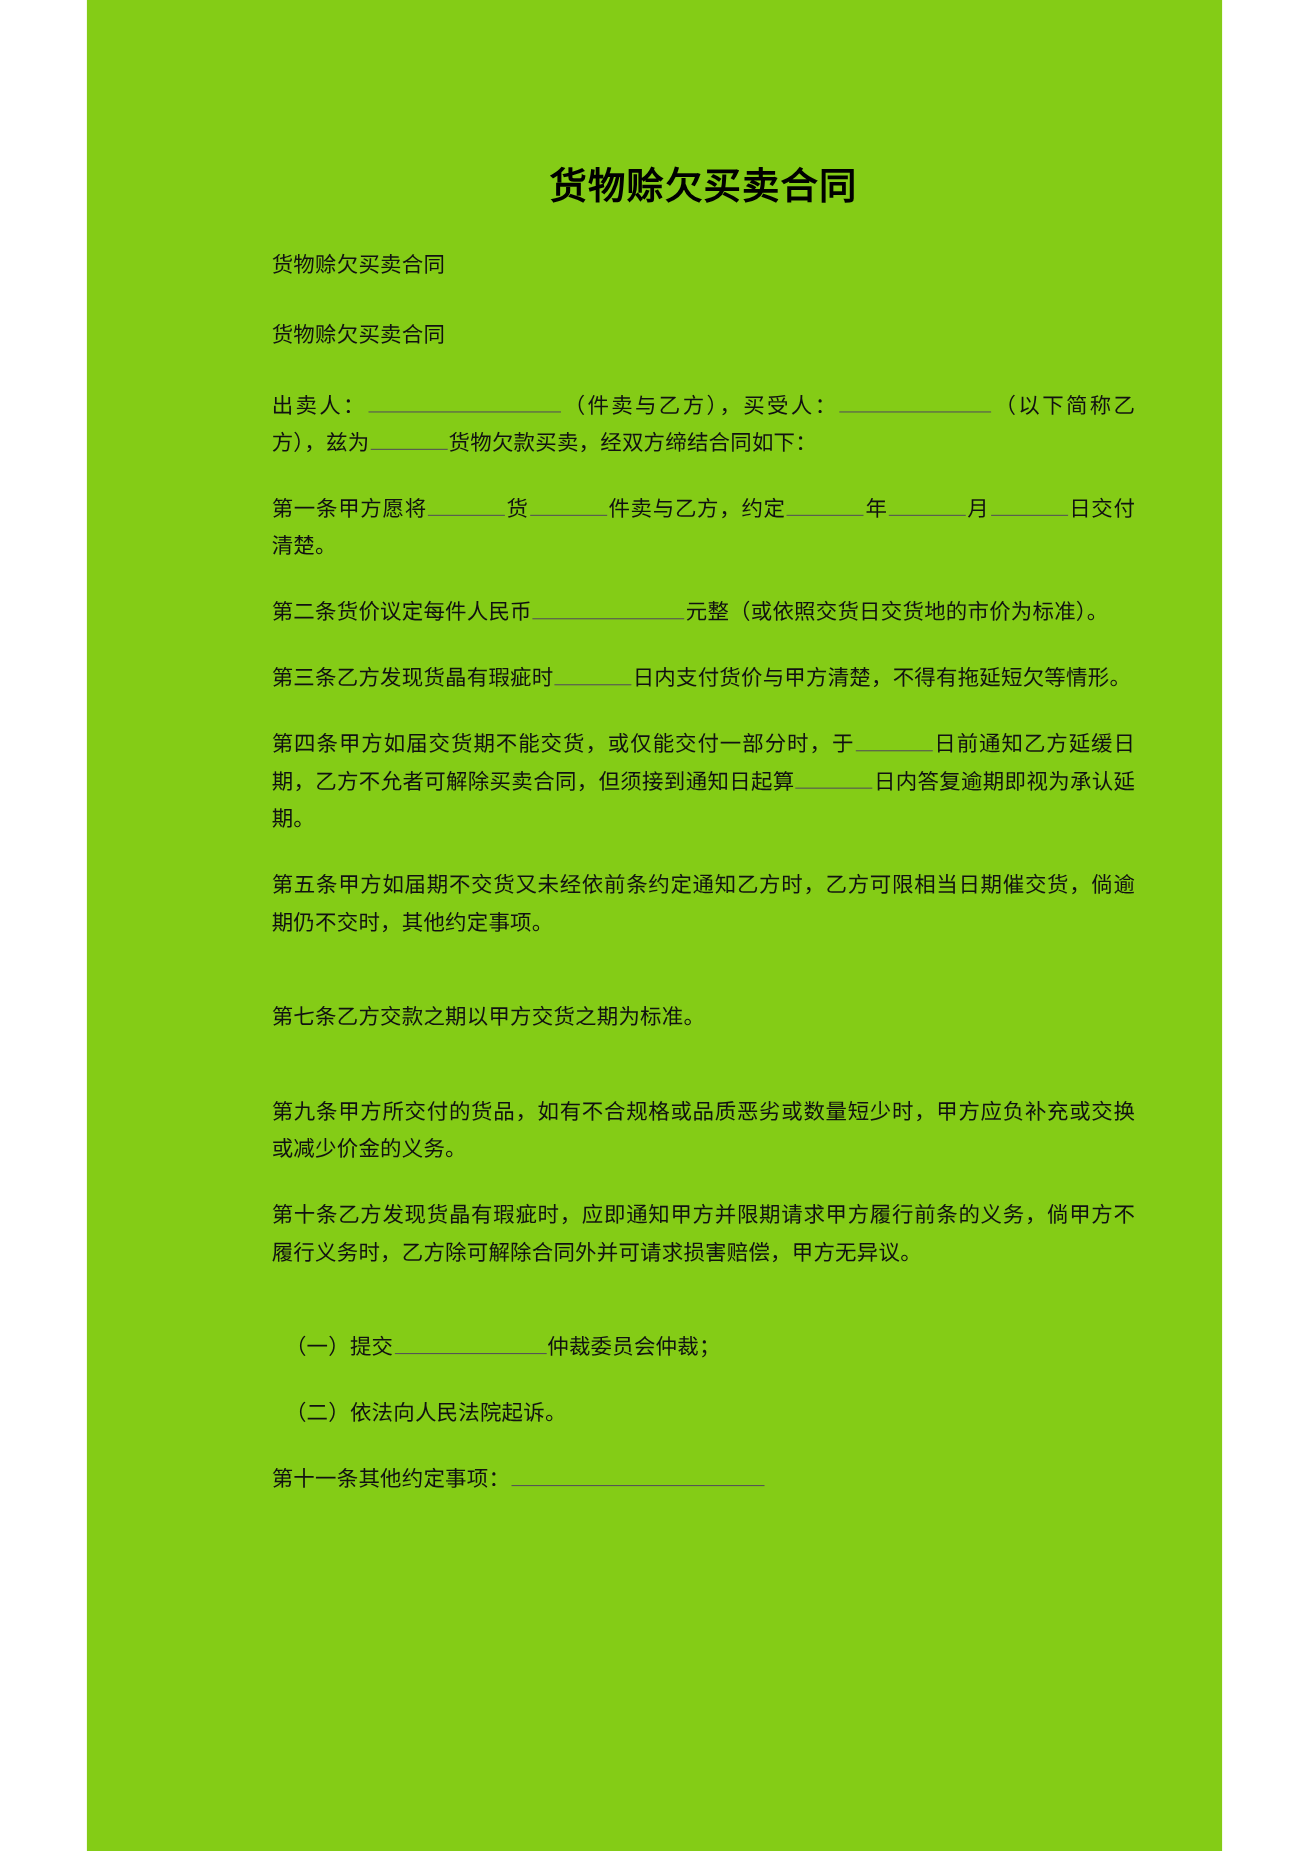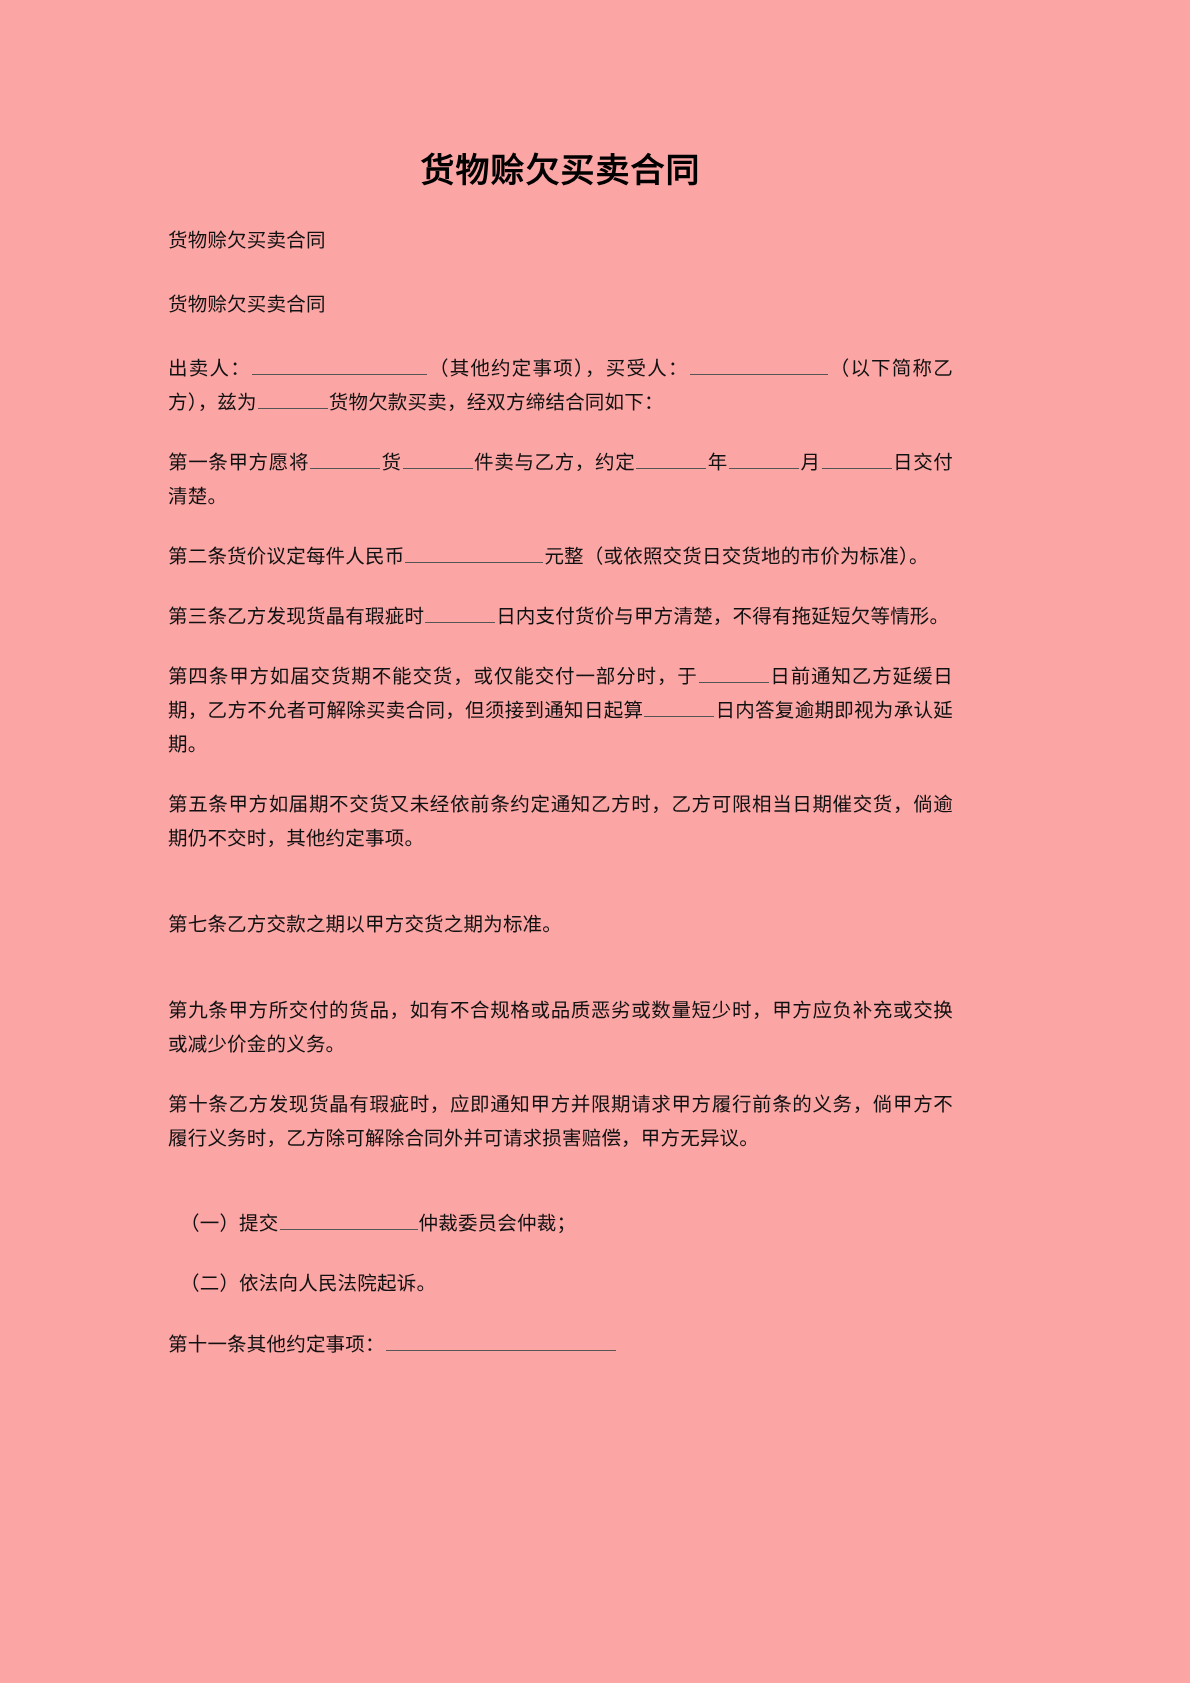--- a/index.html
+++ b/index.html
@@ -7,24 +7,24 @@
     margin: 0;
     padding: 0;
     background: #ffffff;
   }
   body {
     font-family: "DejaVu Serif", "Liberation Serif", serif;
     color: #000000;
   }
   .page {
     position: relative;
-    width: 1190px;
+    width: 1032px;
     height: 1683px;
     margin: 0 auto;
-    background: #fca5a5;
+    background: #84cc16;
     box-sizing: border-box;
     overflow: hidden;
   }
   .content {
     position: absolute;
     left: 168px;
     top: 0;
     width: 785px;
   }
   .doc-title {
@@ -45,21 +45,21 @@
     padding: 0;
     text-align: justify;
     text-justify: inter-ideograph;
     color: #111;
     letter-spacing: 0.2px;
   }
   
   .gap-sm { height: 24px; }
   .gap-md { height: 26px; }
   .gap-lg { height: 30px; }
-  .indent-1 { padding-left: 12px; font-family: Liberation Mono, monospace; }
+  .indent-1 { padding-left: 12px; }
 
   
   .blank {
     display: inline-block;
     border-bottom: 1px solid #555;
     vertical-align: baseline;
     height: 1em;
     margin: 0 1px;
   }
   .b-xs { width: 26px; }
@@ -79,21 +79,21 @@
     <div class="gap-sm"></div>
 
     <p class="para">货物赊欠买卖合同</p>
 
     <div class="gap-lg"></div>
 
     <p class="para">货物赊欠买卖合同</p>
 
     <div class="gap-lg"></div>
 
-    <p class="para"><span>出卖人：</span><span class="blank b-xxl"></span><span>（其他约定事项），</span><span>买受人：</span><span class="blank b-xl"></span><span>（以下简称乙方），</span><span>兹为</span><span class="blank b-m"></span><span>货物欠款买卖，经双方缔结合同如下：</span></p>
+    <p class="para"><span>出卖人：</span><span class="blank b-xxl"></span><span>（件卖与乙方），</span><span>买受人：</span><span class="blank b-xl"></span><span>（以下简称乙方），</span><span>兹为</span><span class="blank b-m"></span><span>货物欠款买卖，经双方缔结合同如下：</span></p>
 
     <div class="gap-md"></div>
 
     <p class="para"><span>第一条</span><span>甲方愿将</span><span class="blank b-m"></span><span>货</span><span class="blank b-m"></span><span>件卖与乙方，约定</span><span class="blank b-m"></span><span>年</span><span class="blank b-m"></span><span>月</span><span class="blank b-m"></span><span>日交付清楚。</span></p>
 
     <div class="gap-md"></div>
 
     <p class="para"><span>第二条</span><span>货价议定每件人民币</span><span class="blank b-xl"></span><span>元整（或依照交货日交货地的市价为标准）。</span></p>
 
     <div class="gap-md"></div>

